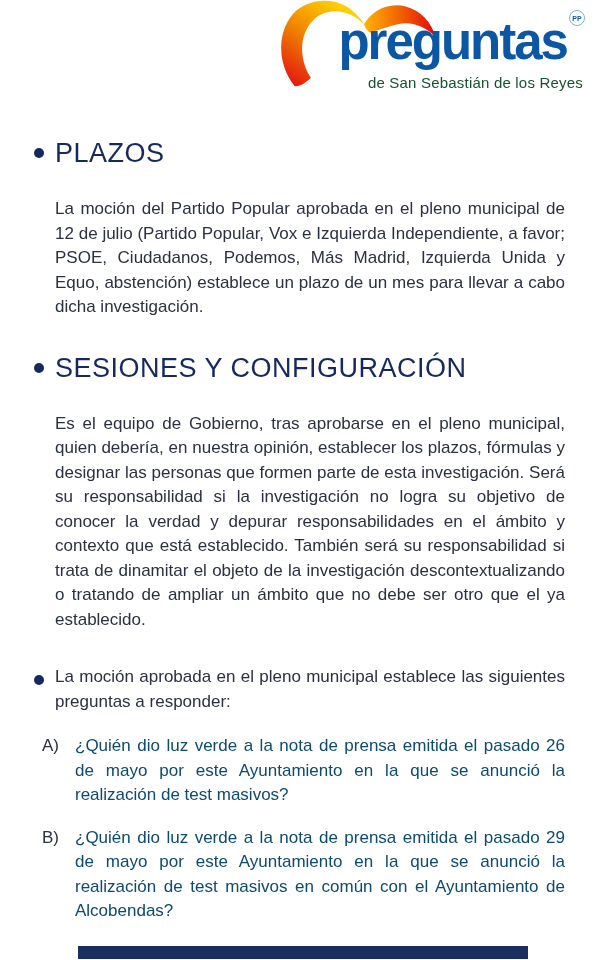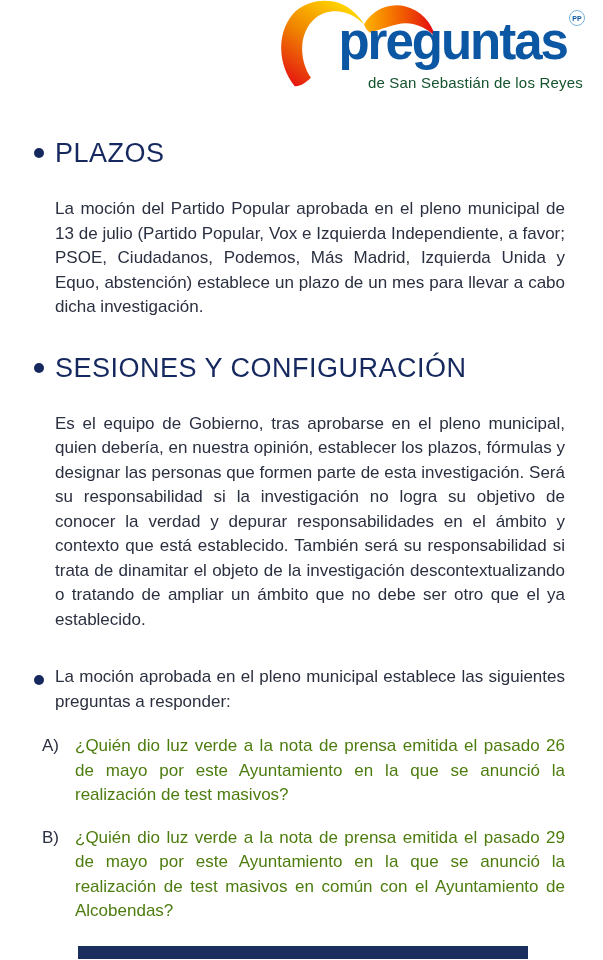--- a/index.html
+++ b/index.html
@@ -68,21 +68,21 @@
   }
   .intro-par { margin-bottom:20px; }
 
   .question { display:flex; margin:0 0 18px -13px; }
   .q-label {
     flex:0 0 33px;
     color:#2b3040; font-size:17px; line-height:24.5px;
   }
   .q-text {
     flex:1;
-    color:#4d7c0f; font-size:17px; line-height:24.5px;
+    color:#0c4a6e; font-size:17px; line-height:24.5px;
     text-align:justify;
   }
 
   
   .footer-bar {
     position:absolute; left:78px; bottom:1px;
     width:450px; height:13px;
     background:#1b2f5e;
   }
 </style>
@@ -114,21 +114,21 @@
     <div class="logo-sub">de San Sebastián de los Reyes</div>
   </div>
 
   <div class="content">
 
     <div class="section">
       <h2 class="section-heading">
         <span class="bullet-dot"></span>
         <span>PLAZOS</span>
       </h2>
-      <p class="body-par">La moción del Partido Popular aprobada en el pleno municipal de 13 de julio (Partido Popular, Vox e Izquierda Independiente, a favor; PSOE, Ciudadanos, Podemos, Más Madrid, Izquierda Unida y Equo, abstención) establece un plazo de un mes para llevar a cabo dicha investigación.</p>
+      <p class="body-par">La moción del Partido Popular aprobada en el pleno municipal de 12 de julio (Partido Popular, Vox e Izquierda Independiente, a favor; PSOE, Ciudadanos, Podemos, Más Madrid, Izquierda Unida y Equo, abstención) establece un plazo de un mes para llevar a cabo dicha investigación.</p>
     </div>
 
     <div class="section">
       <h2 class="section-heading">
         <span class="bullet-dot"></span>
         <span>SESIONES Y CONFIGURACIÓN</span>
       </h2>
       <p class="body-par">Es el equipo de Gobierno, tras aprobarse en el pleno municipal, quien debería, en nuestra opinión, establecer los plazos, fórmulas y designar las personas que formen parte de esta investigación. Será su responsabilidad si la investigación no logra su objetivo de conocer la verdad y depurar responsabilidades en el ámbito y contexto que está establecido. También será su responsabilidad si trata de dinamitar el objeto de la investigación descontextualizando o tratando de ampliar un ámbito que no debe ser otro que el ya establecido.</p>
     </div>
 

